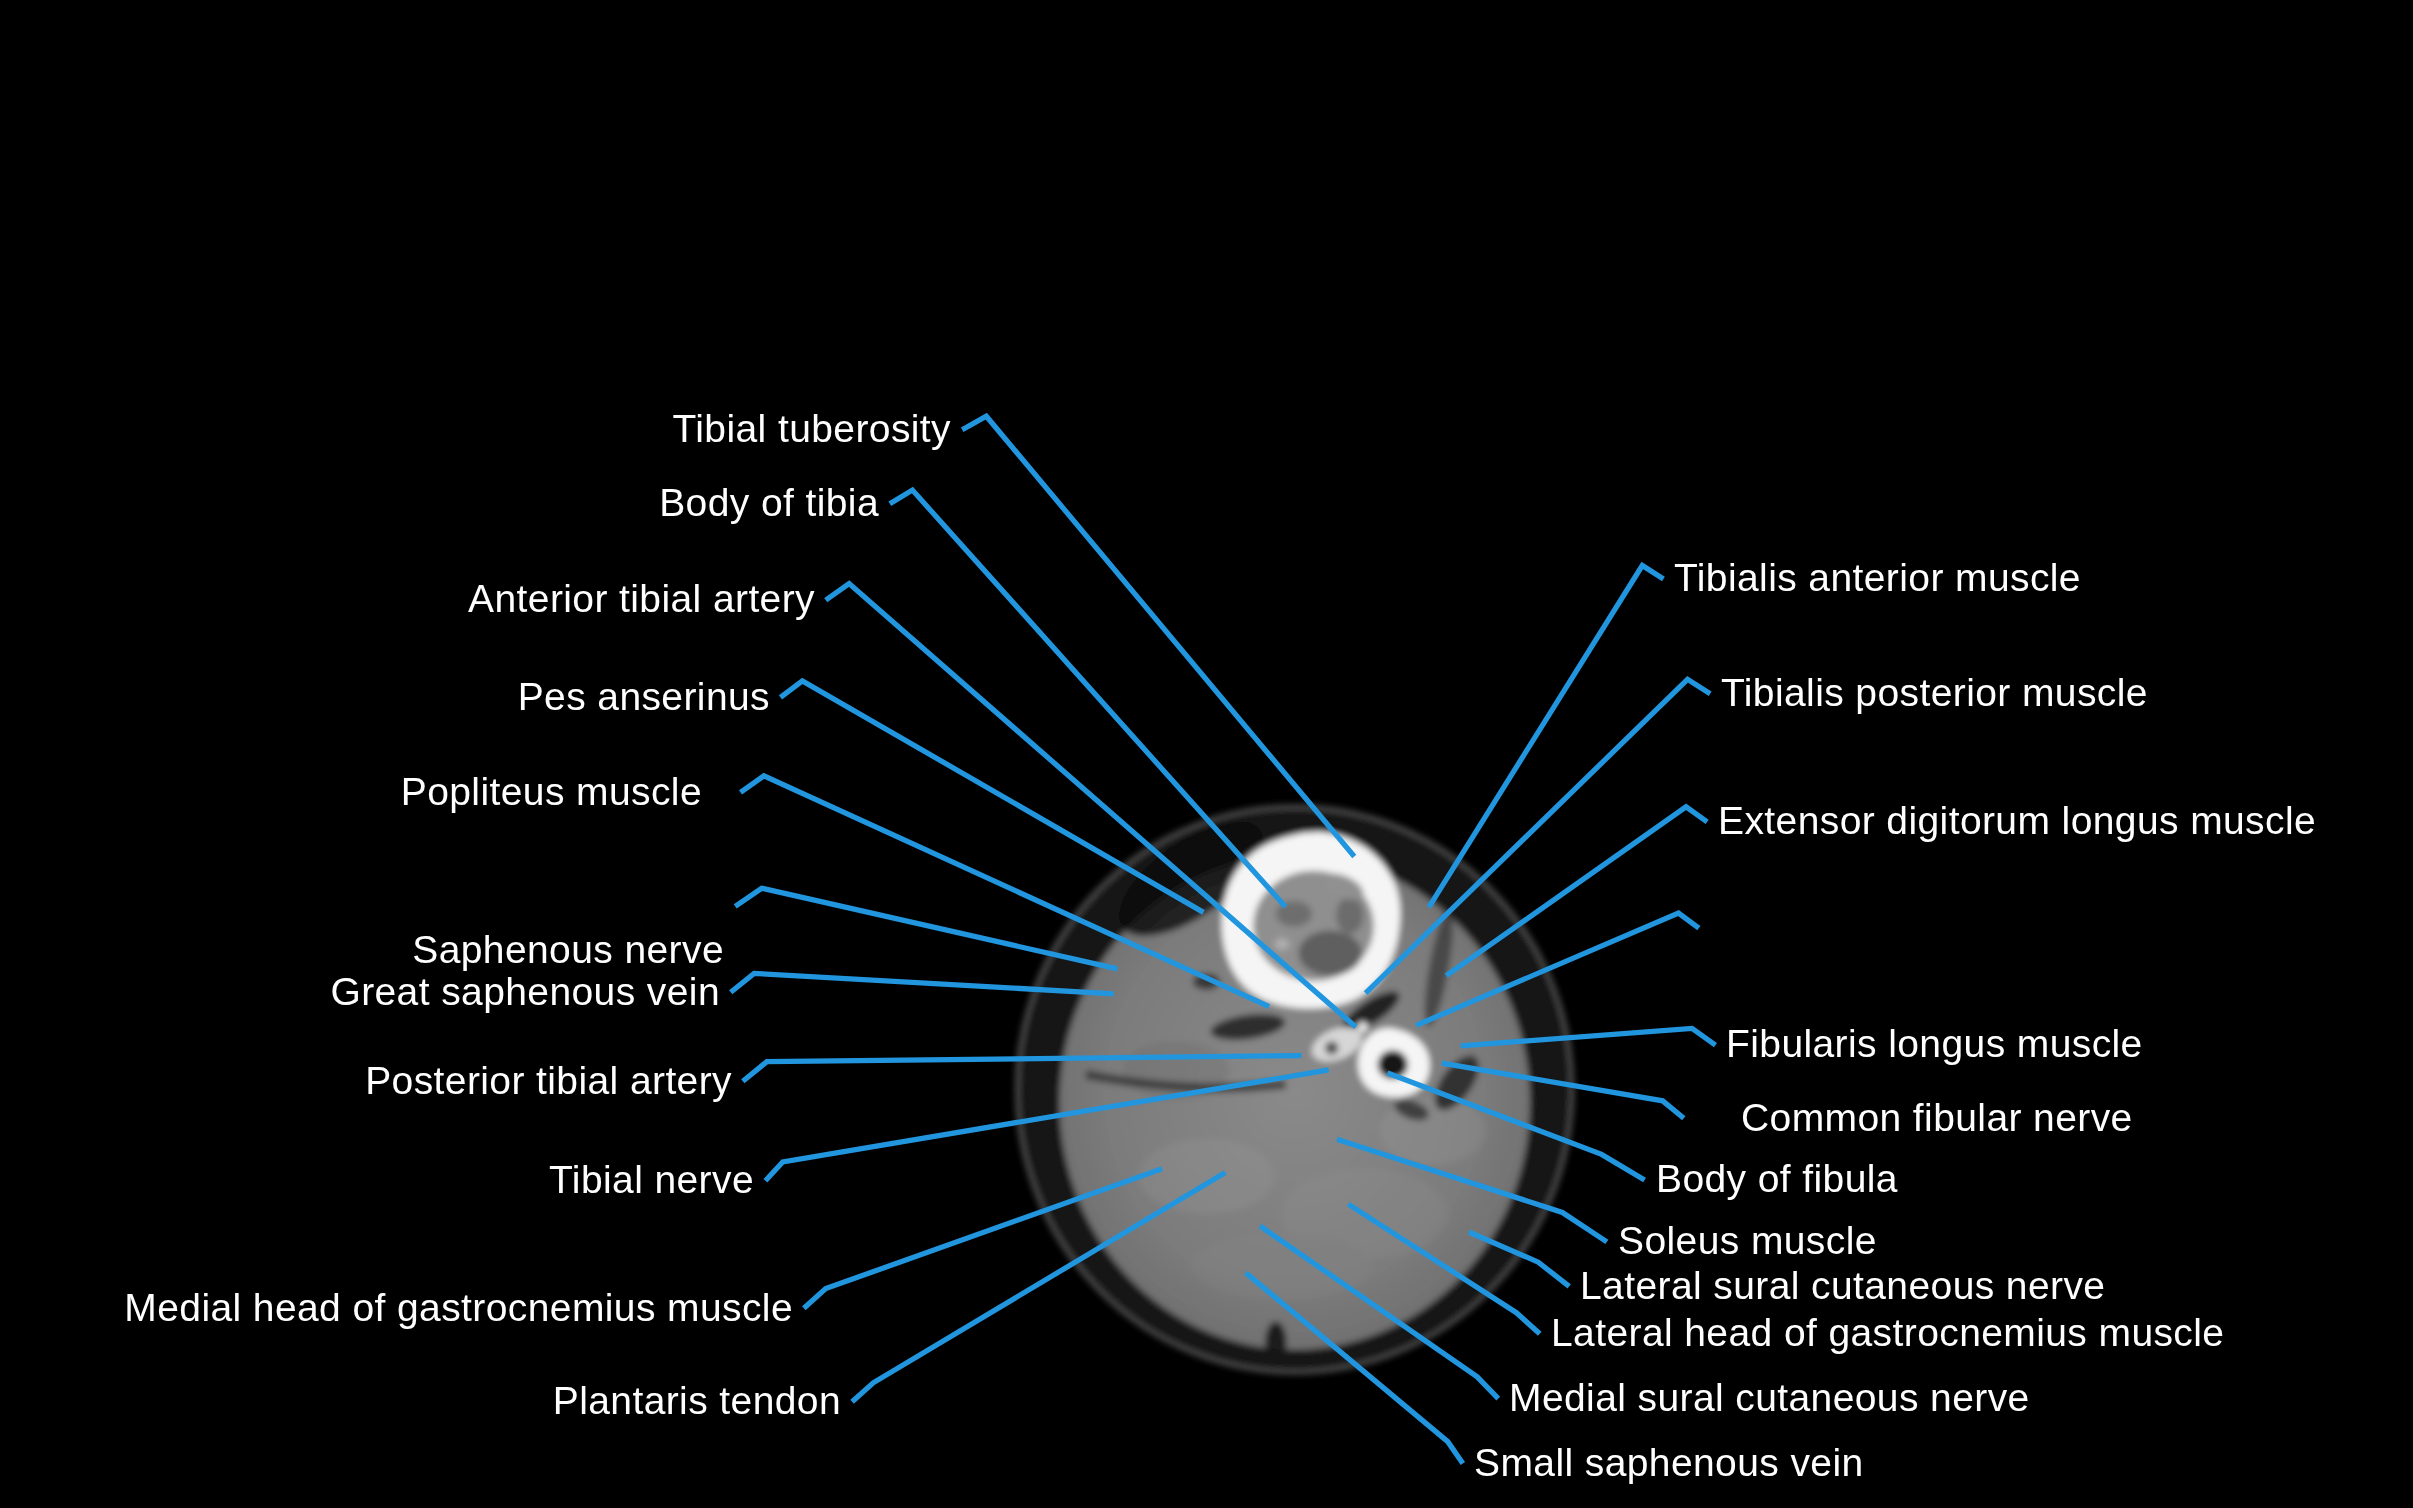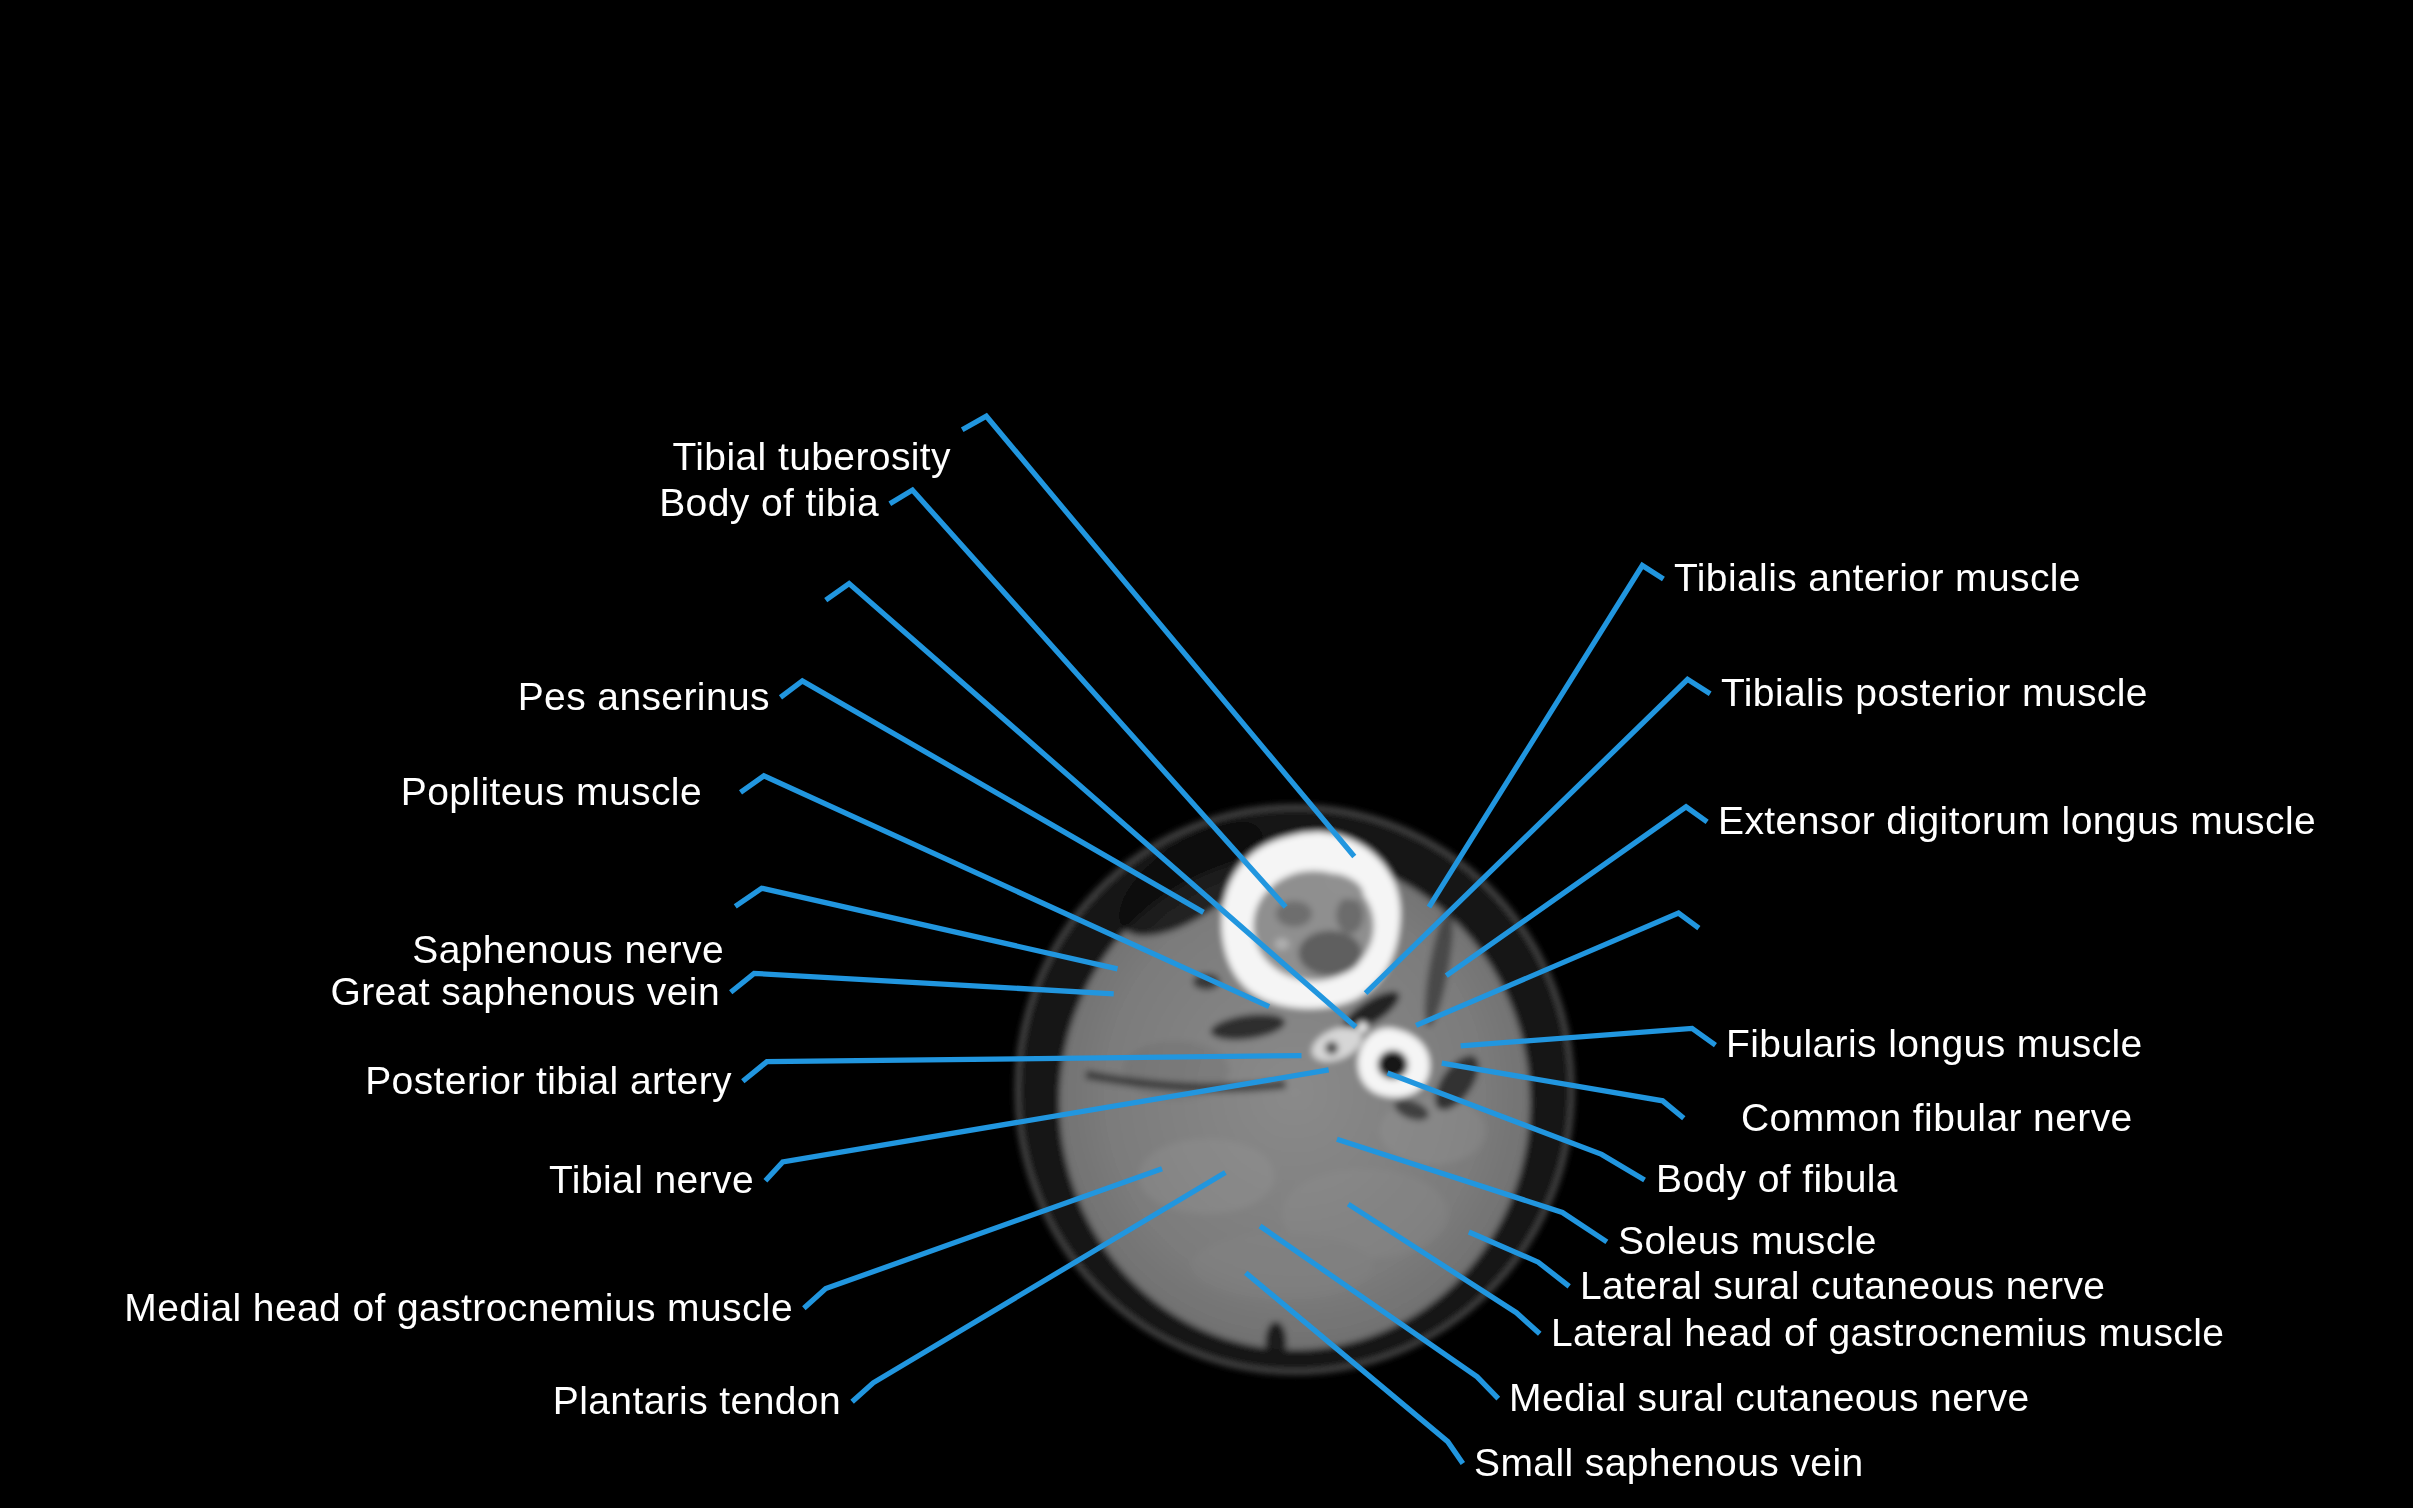--- a/index.html
+++ b/index.html
@@ -124,22 +124,23 @@
         <polyline points="2181,1565 2124,1531 1840,1423" class="leader" stroke="#2196DF"></polyline>
         <polyline points="2131,1647 2072,1608 1773,1511" class="leader" stroke="#2196DF"></polyline>
         <polyline points="2081,1706 2040,1674 1948,1634" class="leader" stroke="#2196DF"></polyline>
         <polyline points="2042,1769 2011,1741 1788,1597" class="leader" stroke="#2196DF"></polyline>
         <polyline points="1987,1855 1959,1826 1671,1626" class="leader" stroke="#2196DF"></polyline>
         <polyline points="1940,1941 1920,1912 1652,1688" class="leader" stroke="#2196DF"></polyline>
       </g>
   </svg>
 
   <div class="labels-layer" id="labels-layer" style="color: rgb(255, 255, 255);">
-      <div class="label left" style="right: 1462px; top: 430px; margin-top: 28px;">Tibial tuberosity</div>
+      <div class="label left" style="right: 1462px; top: 430px;">Tibial tuberosity</div>
       <div class="label left" style="right: 1534px; top: 504px;">Body of tibia</div>
+      <div class="label left" style="right: 1598px; top: 600px;">Anterior tibial artery</div>
       <div class="label left" style="right: 1643px; top: 698px;">Pes anserinus</div>
       <div class="label left" style="right: 1711px; top: 793px; margin-left: 36px;">Popliteus muscle</div>
       <div class="label left" style="right: 1689px; top: 951px; text-align: right;">Saphenous nerve</div>
       <div class="label left" style="right: 1693px; top: 993px;">Great saphenous vein</div>
       <div class="label left" style="right: 1681px; top: 1082px; margin-left: 40px;">Posterior tibial artery</div>
       <div class="label left" style="right: 1659px; top: 1181px;">Tibial nerve</div>
       <div class="label left" style="right: 1620px; top: 1309px;">Medial head of gastrocnemius muscle</div>
       <div class="label left" style="right: 1572px; top: 1402px;">Plantaris tendon</div>
       <div class="label right" style="left: 1674px; top: 579px;">Tibialis anterior muscle</div>
       <div class="label right" style="left: 1721px; top: 694px;">Tibialis posterior muscle</div>

